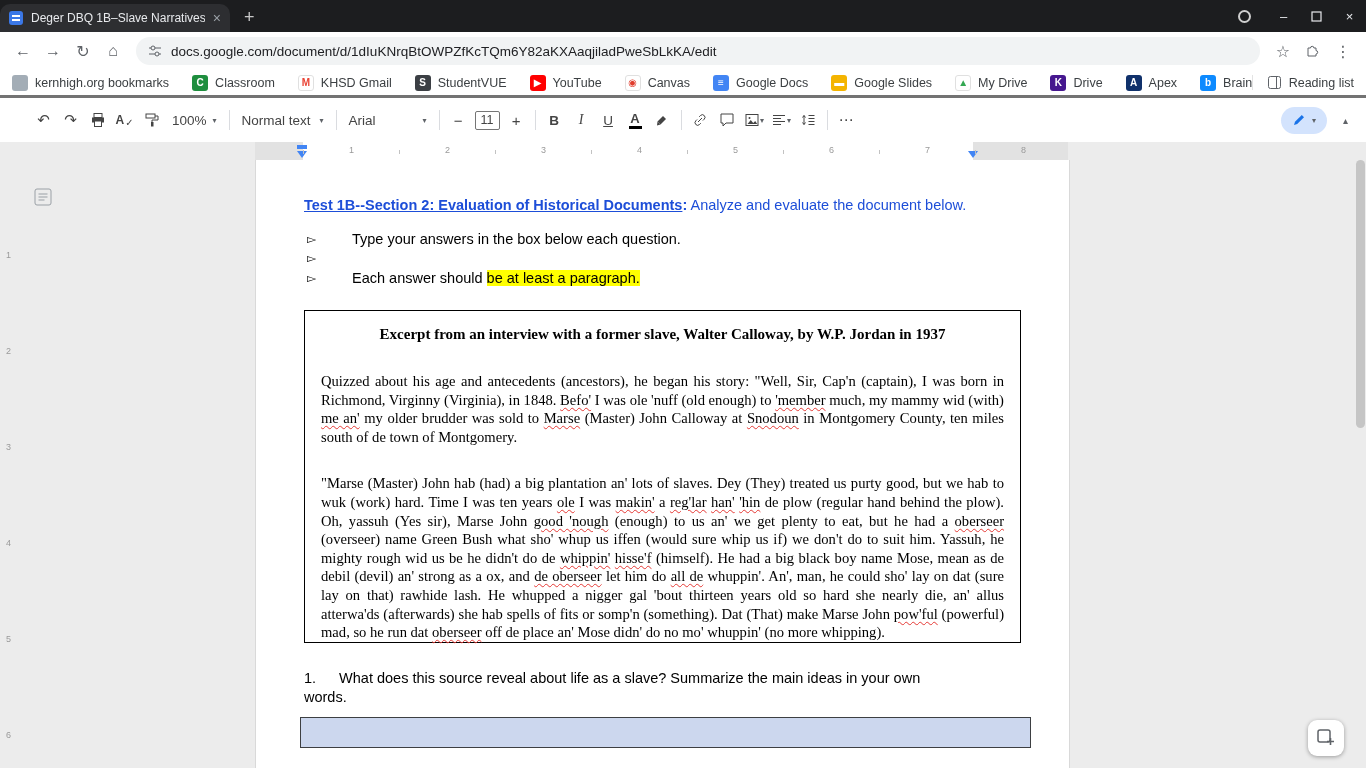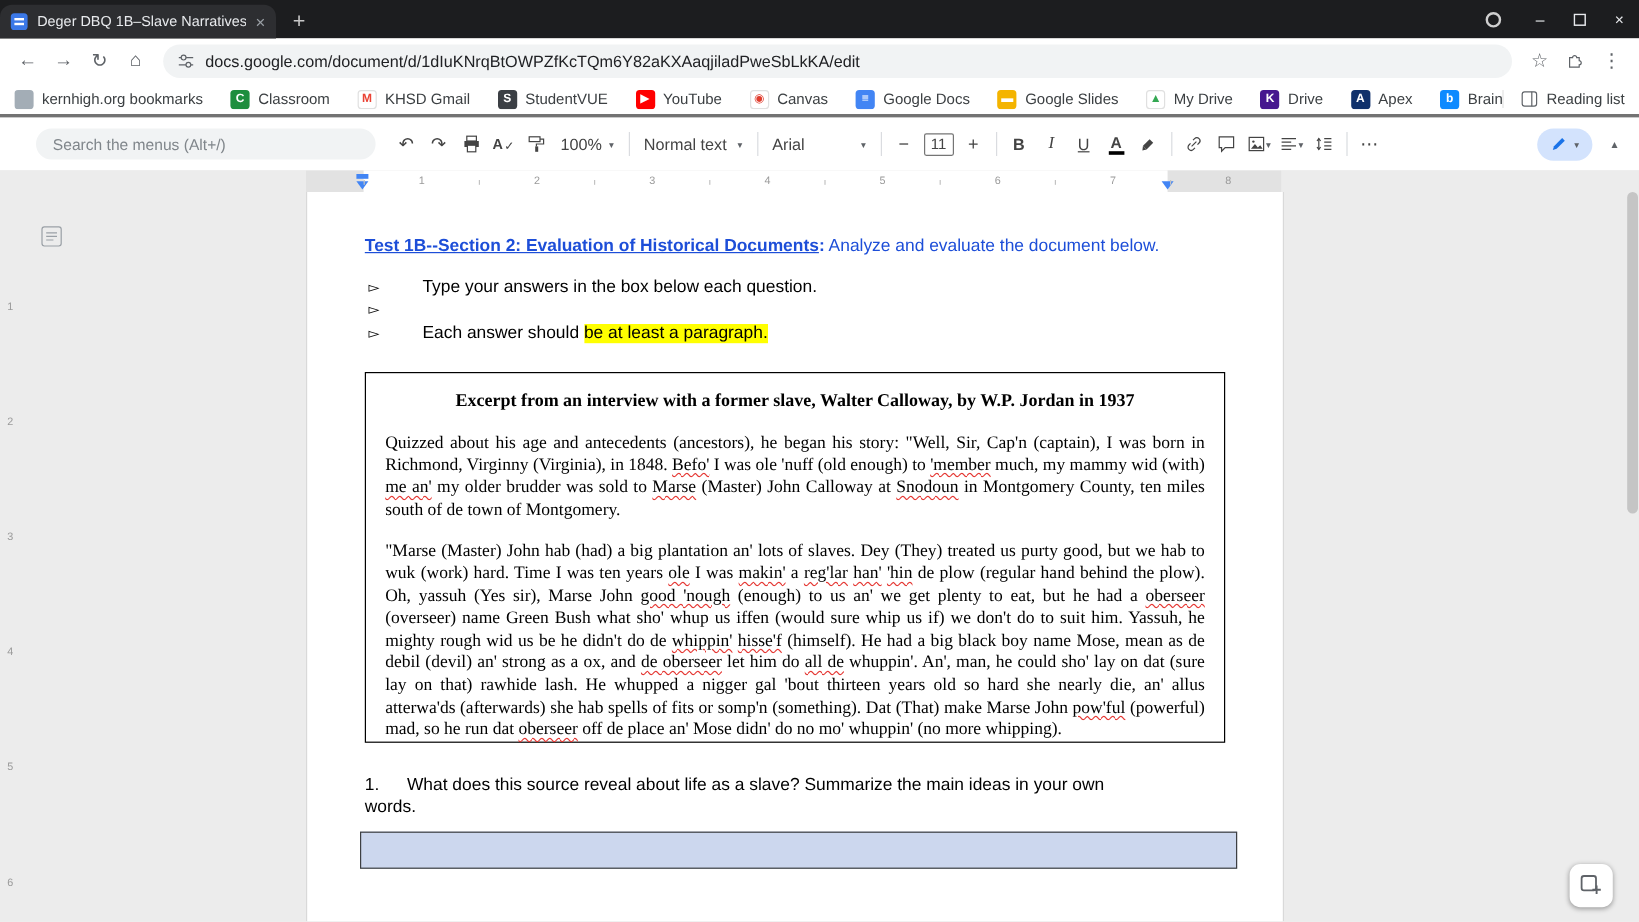--- a/index.html
+++ b/index.html
@@ -86,21 +86,21 @@
   .hb { font-weight: bold; }
   .bullets { margin-top: 14px; }
   .bullet { display: flex; font-size: 14.5px; line-height: 19.5px; color: #000; }
   .barrow { width: 48px; padding-left: 3px; font-size: 12px; flex: none; }
   .hl { background: var(--highlight-yellow, #ffff00); }
   .sq { text-decoration: underline; text-decoration-style: wavy;
     text-decoration-color: var(--squiggle-red, #e53935); text-decoration-thickness: 1px; text-underline-offset: 2px; }
   .excerpt { margin-top: 22px; border: 1px solid #000; padding: 14px 16px 0;
     font-family: "Liberation Serif", "DejaVu Serif", serif; color: #000; }
   .extitle { text-align: center; font-weight: bold; font-size: 15px; line-height: 19px; }
-  .expara { margin-top: 16px; font-size: 14.6px; line-height: 18.6px; text-align: justify; }
+  .expara { margin-top: 28px; font-size: 14.6px; line-height: 18.6px; text-align: justify; }
   .question { margin-top: 26px; font-size: 14.5px; line-height: 19.5px; width: 655px; color: #000; }
   .qnum { margin-right: 23px; }
   .answerbox { margin-top: 9px; margin-left: -4px; width: 731px; height: 31px;
     border: 1px solid var(--answer-box-border, #3d3f42); background: var(--answer-box-fill, #ccd7ee); }
   svg { display: block; }
 </style>
 </head>
 <body>
 
 <div class="tabbar">
@@ -198,21 +198,20 @@
   <div class="readinglist">
     <svg width="15" height="15">
       <rect x="1.5" y="1.5" width="12" height="12" rx="2" fill="none" stroke="#5f6368"></rect>
       <path d="M9.5 1.5v12" stroke="#5f6368"></path>
     </svg>
     <span>Reading list</span>
   </div>
 </div>
 
 <div class="docsbar">
-  <input class="menusearch" placeholder="Search the menus (Alt+/)" style="">
   <span class="tbtn">↶</span>
   <span class="tbtn">↷</span>
   <span class="tbtn">
     <svg width="16" height="16">
         <rect x="4" y="1.5" width="8" height="4" fill="none" stroke="#444"></rect>
         <rect x="2" y="5.5" width="12" height="5" fill="#444"></rect>
         <rect x="4.5" y="9" width="7" height="5.5" fill="#fff" stroke="#444"></rect>
       </svg>
   </span>
   <span class="tbtn" style="gap:1px;">

